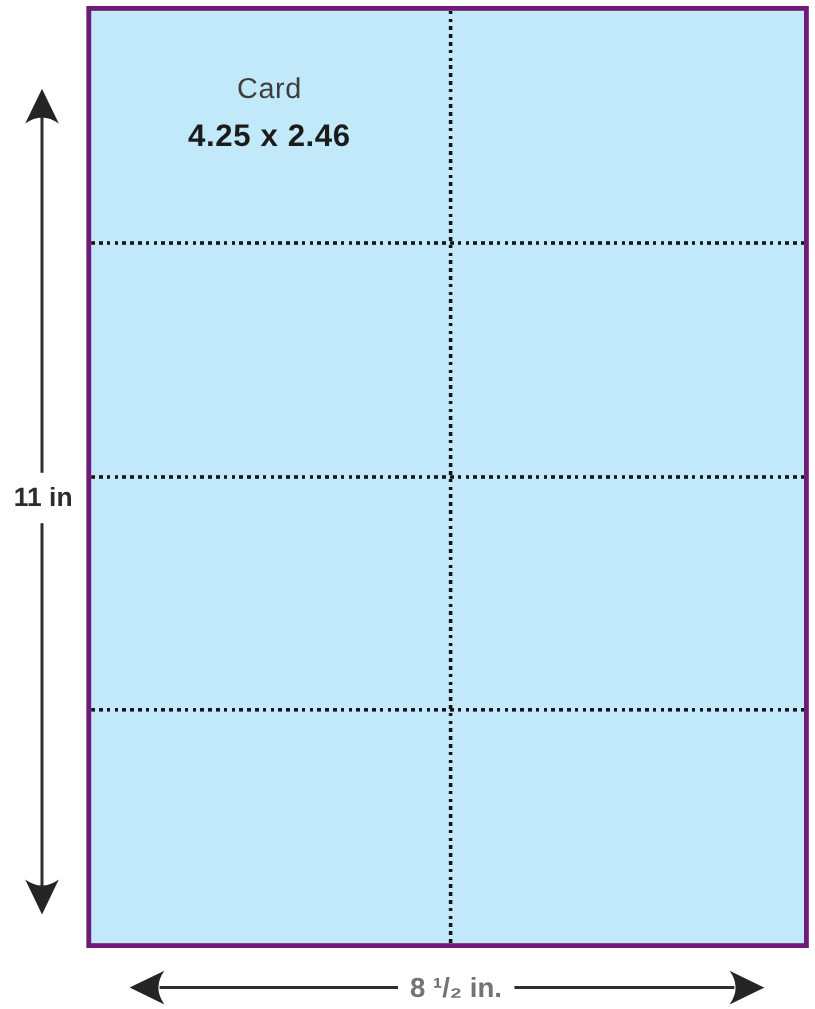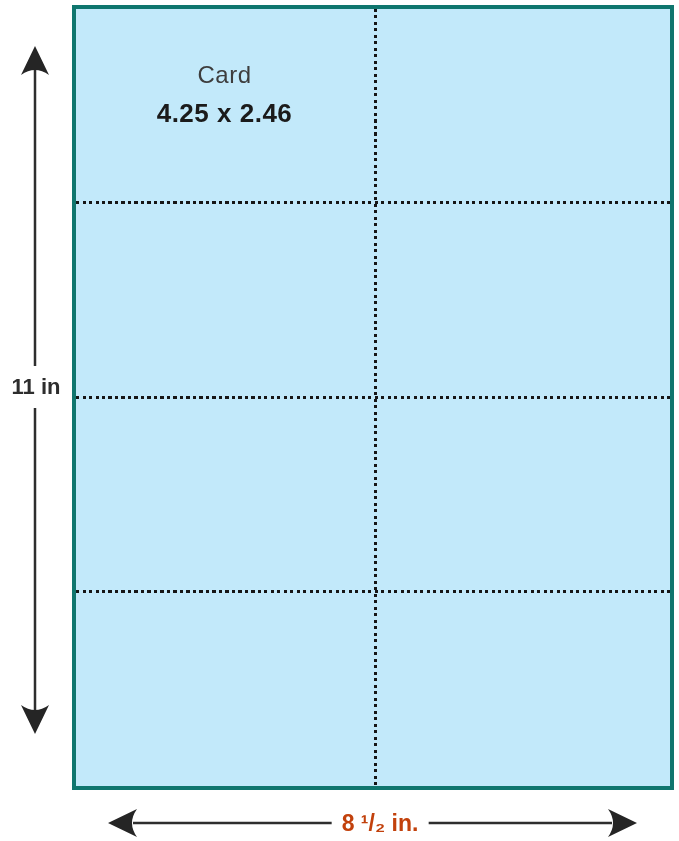--- a/index.html
+++ b/index.html
@@ -11,21 +11,21 @@
     font-family: "Liberation Sans", sans-serif;
     overflow: hidden;
   }
   
   .sheet {
     position: absolute;
     left: 72px; top: 5px;
     width: 602px; height: 785px;
     box-sizing: border-box;
     background: #c2e9fa;
-    border: 4px solid #0f766e;
+    border: 4px solid #701a75;
   }
   .divider { position: absolute; }
   .divider.v {
     top: 0; bottom: 0;
     left: calc(50% + 1px);
     width: 3px;
     background-image: repeating-linear-gradient(to bottom, #161616 0 3px, transparent 3px 6.5px);
   }
   .divider.h {
     left: 0; right: 0;
@@ -48,21 +48,21 @@
     letter-spacing: 0.5px;
   }
   .card-size {
     margin-top: 9px;
     font-size: 26px;
     font-weight: 700;
     color: #1b1b1b;
     letter-spacing: 0.5px;
   }
   
-  .vdim { position: absolute; left: 8px; top: 44px; width: 56px; height: 692px; }
+  .vdim { position: absolute; left: 8px; top: 72px; width: 56px; height: 692px; }
   .hdim { position: absolute; left: 100px; top: 802px; width: 545px; height: 42px; }
   .vdim svg, .hdim svg { display: block; }
   .vdim-label {
     position: absolute;
     left: 50%; top: 322px;
     transform: translateX(-50%);
     background: #ffffff;
     padding: 8px 1px;
     font-size: 22px;
     font-weight: 700;
@@ -70,21 +70,21 @@
     white-space: nowrap;
   }
   .hdim-label {
     position: absolute;
     left: 280px; top: 50%;
     transform: translate(-50%, -50%);
     background: #ffffff;
     padding: 2px 10px;
     font-size: 23px;
     font-weight: 700;
-    color: #c2410c;
+    color: #737373;
     white-space: nowrap;
   }
 </style>
 </head>
 <body>
 
 <div class="canvas">
 
   <div class="sheet">
     <div class="divider v"></div>

